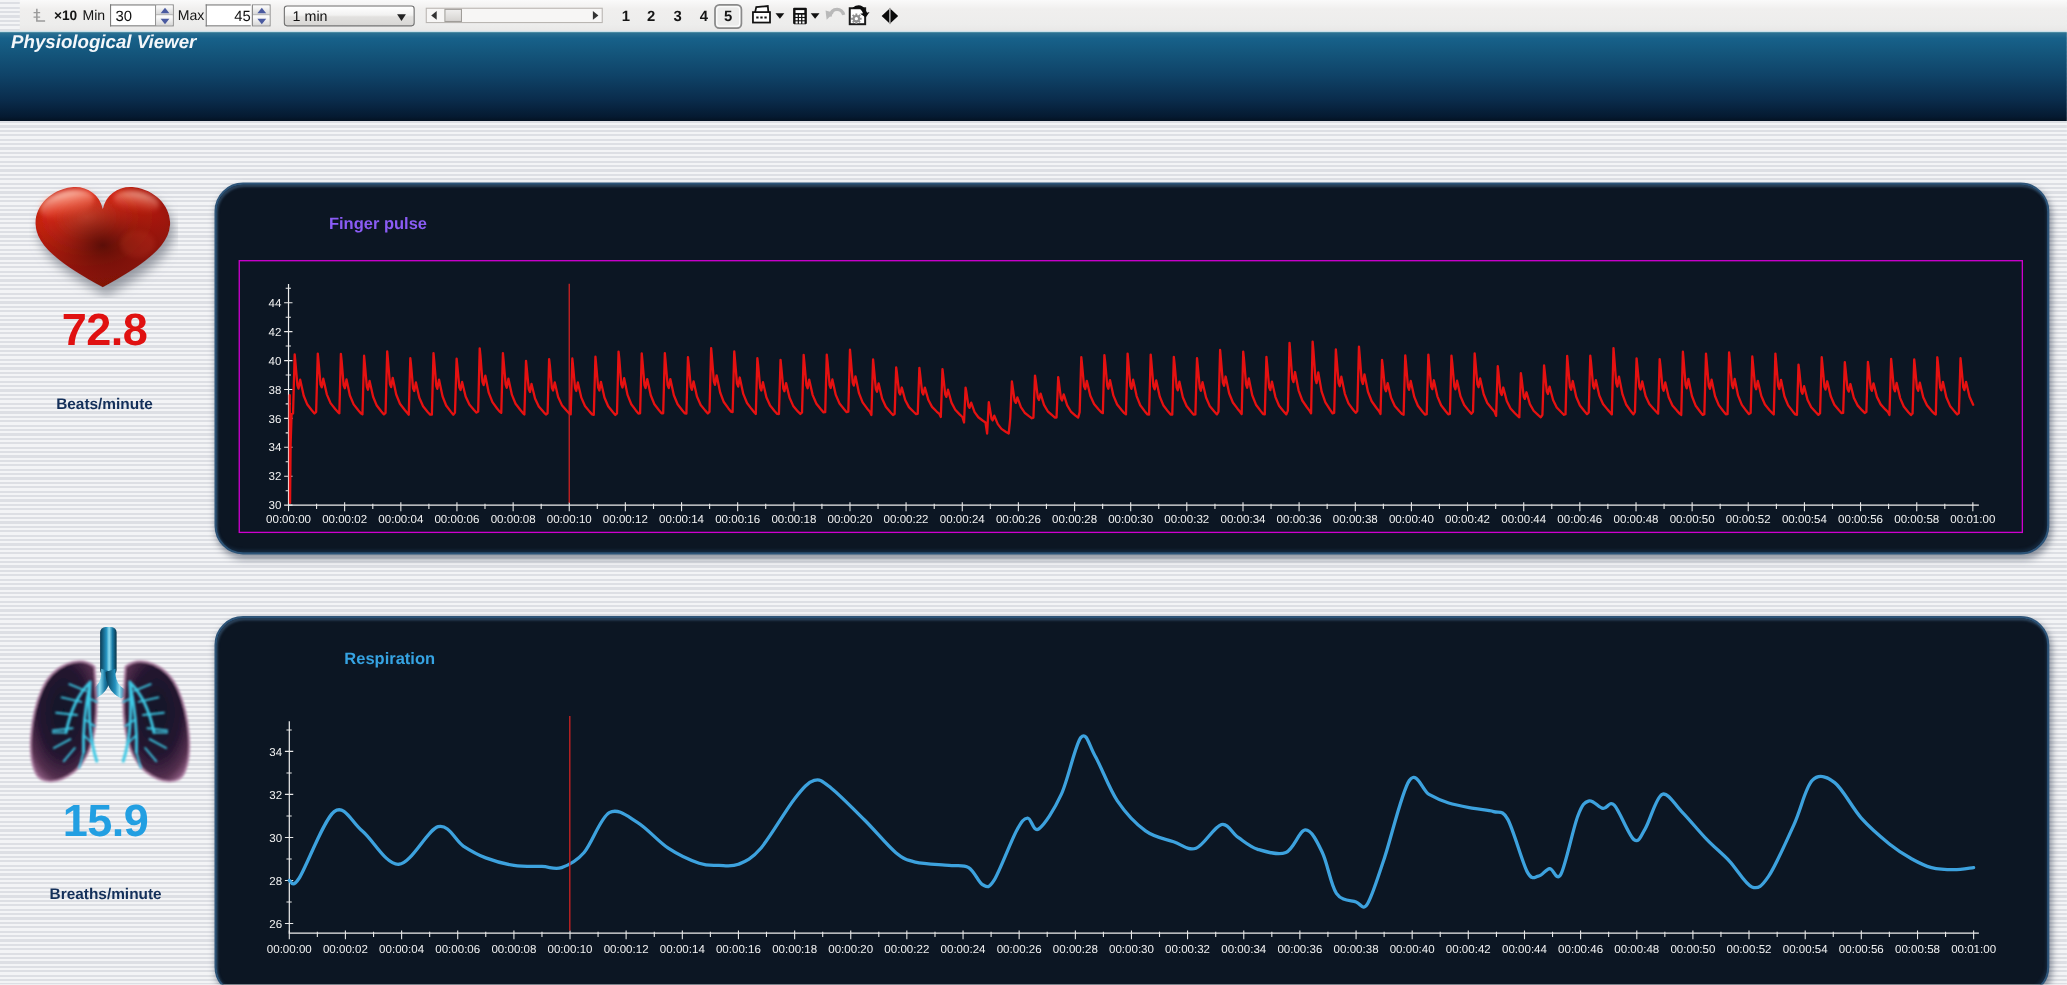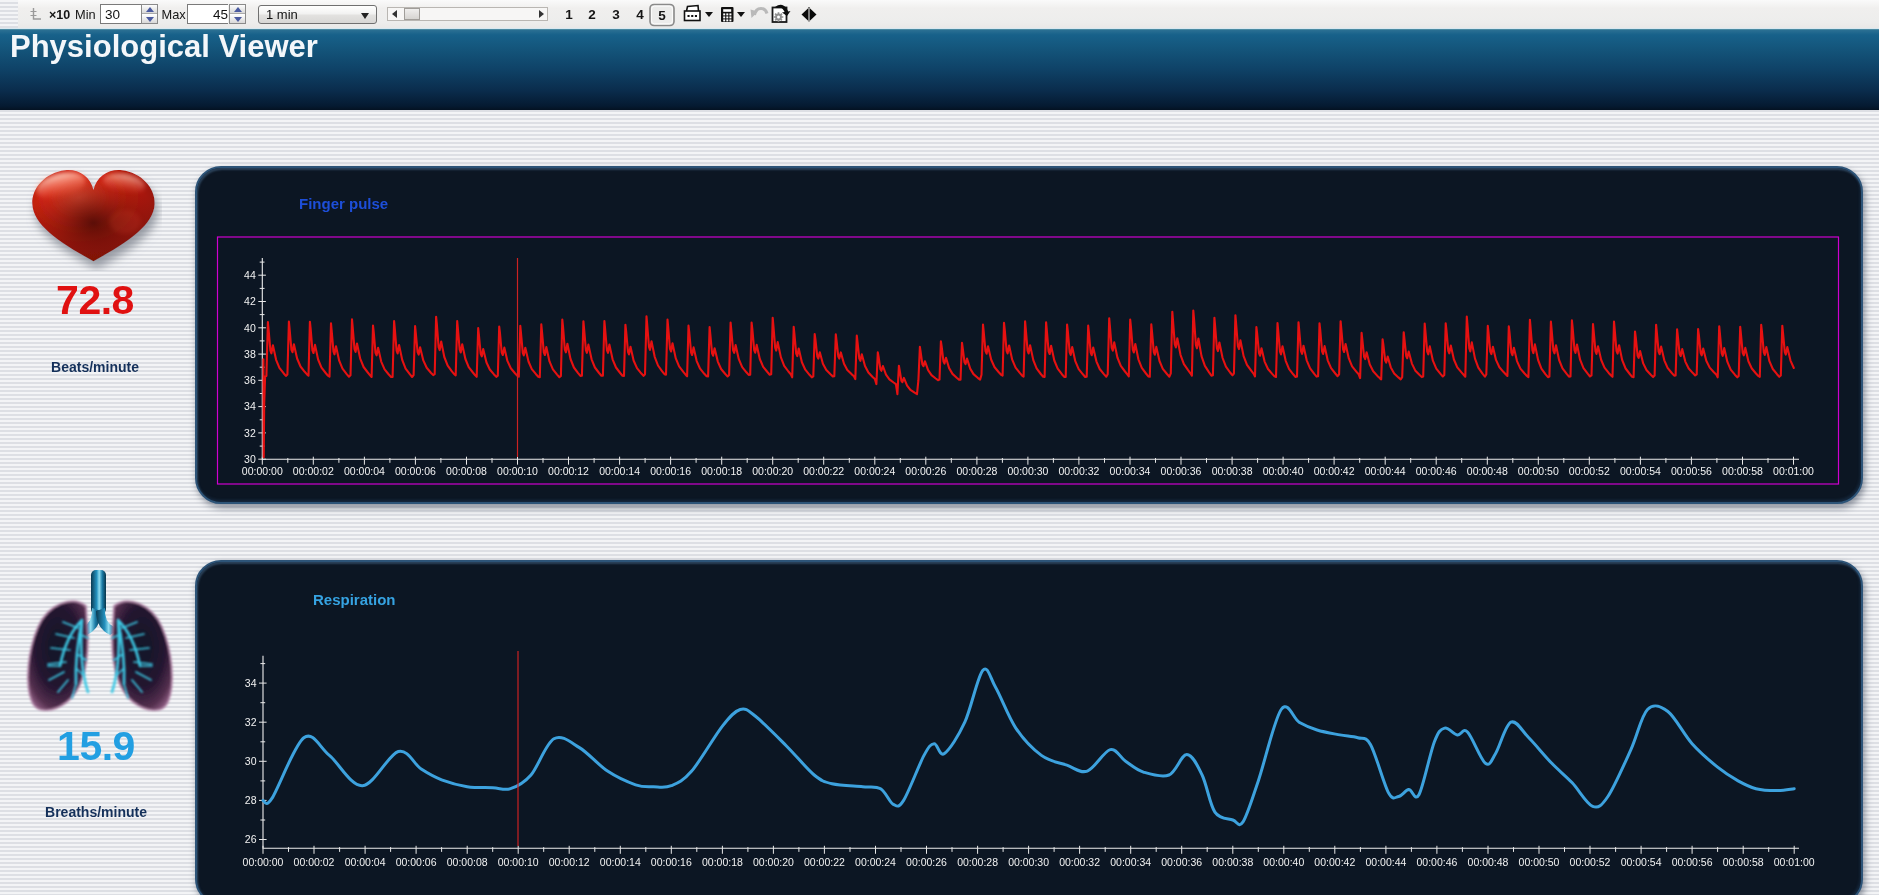--- a/index.html
+++ b/index.html
@@ -3,21 +3,21 @@
 *{margin:0;padding:0;box-sizing:border-box}
 html,body{width:1879px;height:895px;overflow:hidden}
 body{position:relative;font-family:"Liberation Sans",sans-serif;
 background:repeating-linear-gradient(180deg,#f3f4f6 0px,#f3f4f6 2px,#dddfe4 2px,#dddfe4 4px);}
 .toolbar{position:absolute;left:18px;top:0;width:1879px;height:28px;
 background:linear-gradient(180deg,#fafafa 0%,#f0efee 30%,#ededec 80%,#e9e8e7 100%);}
 .tsep1{position:absolute;left:0;top:28px;width:1879px;height:1px;background:#d9e8f0;}
 .tsep2{position:absolute;left:0;top:29px;width:1879px;height:1px;background:#4a8aa2;}
 .header{position:absolute;left:0;top:30px;width:1879px;height:80px;
 background:linear-gradient(180deg,#2b7093 0%,#17618a 6%,#14567c 22%,#0f4368 48%,#0a2c4c 76%,#051a31 95%,#041222 100%);}
-.htitle{position:absolute;left:10px;top:-1px;color:#f4f7fa;font-size:31px;font-weight:bold;letter-spacing:0px;}
+.htitle{position:absolute;left:10px;top:-1px;color:#f4f7fa;font-size:17px;font-weight:bold;letter-spacing:0px;font-style:italic;}
 .panel{position:absolute;left:195px;width:1668px;background:#0c1623;border-radius:26px;
 border:2px solid #2d5478;
 box-shadow:inset 1px 2px 2px rgba(110,160,205,.32),inset -1px -2px 3px rgba(60,110,160,.22),2px 4px 7px rgba(40,50,70,.5);}
 .p1{top:166px;height:338px;}
 .p2{top:560px;height:345px;}
 .ptitle{position:absolute;font-size:15px;font-weight:bold;}
 .al{font-size:10.5px;fill:#f2f2f2;font-family:"Liberation Sans",sans-serif;}
 .bignum{position:absolute;width:200px;text-align:center;font-size:41px;font-weight:bold;letter-spacing:-0.5px;}
 .cap{position:absolute;width:220px;text-align:center;font-size:14px;font-weight:bold;color:#14305a;}
 </style></head><body>
@@ -187,21 +187,21 @@
  <path d="M60,52 C50,62 42,78 38,98 M60,52 C56,72 53,94 54,116 M60,52 C58,80 60,106 66,124" stroke-width="2.6"></path>
  <path d="M56,60 l-15,-6 M52,70 l-18,-4 M48,82 l-19,-2 M44,94 l-18,2 M42,104 l-15,8 M46,112 l-10,12 M54,116 l-4,14 M54,100 l8,8 M55,86 l9,6 M38,98 l-12,0 M57,66 l9,4" stroke-width="1.7"></path>
  <path d="M96,52 C106,62 114,78 118,98 M96,52 C100,72 103,94 102,116 M96,52 C98,80 96,106 90,124" stroke-width="2.6"></path>
  <path d="M100,60 l15,-6 M104,70 l18,-4 M108,82 l19,-2 M112,94 l18,2 M114,104 l15,8 M110,112 l10,12 M102,116 l4,14 M102,100 l-8,8 M101,86 l-9,6 M118,98 l12,0 M99,66 l-9,4" stroke-width="1.7"></path>
 </g>
 </svg></div>
 <div class="bignum" style="left:-4px;top:723px;color:#229fe2;">15.9</div>
 <div class="cap" style="left:-14px;top:804px;">Breaths/minute</div>
 
 <div class="panel p1"></div>
-<div class="ptitle" style="left:299px;top:195px;color:#1d4ed8;text-align:center;">Finger pulse</div>
+<div class="ptitle" style="left:299px;top:195px;color:#8b5cf6;text-align:center;">Finger pulse</div>
 <svg style="position:absolute;left:195px;top:166px" width="1668" height="338" viewBox="195 166 1668 338">
   <rect x="217.5" y="237" width="1621" height="247" fill="none" stroke="#cf00cf" stroke-width="1.2"></rect>
 <path d="M262.3,258.1 V459.7 M262.3,459.2 H1799" stroke="#eeeeee" stroke-width="1.1" fill="none"></path>
 <path d="M258.3,459.2 H265.9 M259.7,446.1 H264.5 M258.3,432.9 H265.9 M259.7,419.8 H264.5 M258.3,406.6 H265.9 M259.7,393.5 H264.5 M258.3,380.3 H265.9 M259.7,367.2 H264.5 M258.3,354.1 H265.9 M259.7,340.9 H264.5 M258.3,327.8 H265.9 M259.7,314.6 H264.5 M258.3,301.5 H265.9 M259.7,288.4 H264.5 M258.3,275.2 H265.9 M259.7,262.1 H264.5 M262.3,456.7 V464.7 M287.8,458.0 V462.8 M313.3,456.7 V464.7 M338.9,458.0 V462.8 M364.4,456.7 V464.7 M389.9,458.0 V462.8 M415.4,456.7 V464.7 M440.9,458.0 V462.8 M466.5,456.7 V464.7 M492.0,458.0 V462.8 M517.5,456.7 V464.7 M543.0,458.0 V462.8 M568.5,456.7 V464.7 M594.1,458.0 V462.8 M619.6,456.7 V464.7 M645.1,458.0 V462.8 M670.6,456.7 V464.7 M696.1,458.0 V462.8 M721.7,456.7 V464.7 M747.2,458.0 V462.8 M772.7,456.7 V464.7 M798.2,458.0 V462.8 M823.7,456.7 V464.7 M849.3,458.0 V462.8 M874.8,456.7 V464.7 M900.3,458.0 V462.8 M925.8,456.7 V464.7 M951.3,458.0 V462.8 M976.9,456.7 V464.7 M1002.4,458.0 V462.8 M1027.9,456.7 V464.7 M1053.4,458.0 V462.8 M1078.9,456.7 V464.7 M1104.5,458.0 V462.8 M1130.0,456.7 V464.7 M1155.5,458.0 V462.8 M1181.0,456.7 V464.7 M1206.5,458.0 V462.8 M1232.1,456.7 V464.7 M1257.6,458.0 V462.8 M1283.1,456.7 V464.7 M1308.6,458.0 V462.8 M1334.1,456.7 V464.7 M1359.7,458.0 V462.8 M1385.2,456.7 V464.7 M1410.7,458.0 V462.8 M1436.2,456.7 V464.7 M1461.7,458.0 V462.8 M1487.3,456.7 V464.7 M1512.8,458.0 V462.8 M1538.3,456.7 V464.7 M1563.8,458.0 V462.8 M1589.3,456.7 V464.7 M1614.9,458.0 V462.8 M1640.4,456.7 V464.7 M1665.9,458.0 V462.8 M1691.4,456.7 V464.7 M1716.9,458.0 V462.8 M1742.5,456.7 V464.7 M1768.0,458.0 V462.8 M1793.5,456.7 V464.7" stroke="#e8e8e8" stroke-width="1" fill="none"></path>
 <text x="255.8" y="463.0" text-anchor="end" class="al">30</text>
 <text x="255.8" y="436.7" text-anchor="end" class="al">32</text>
 <text x="255.8" y="410.4" text-anchor="end" class="al">34</text>
 <text x="255.8" y="384.1" text-anchor="end" class="al">36</text>
 <text x="255.8" y="357.9" text-anchor="end" class="al">38</text>
 <text x="255.8" y="331.6" text-anchor="end" class="al">40</text>

